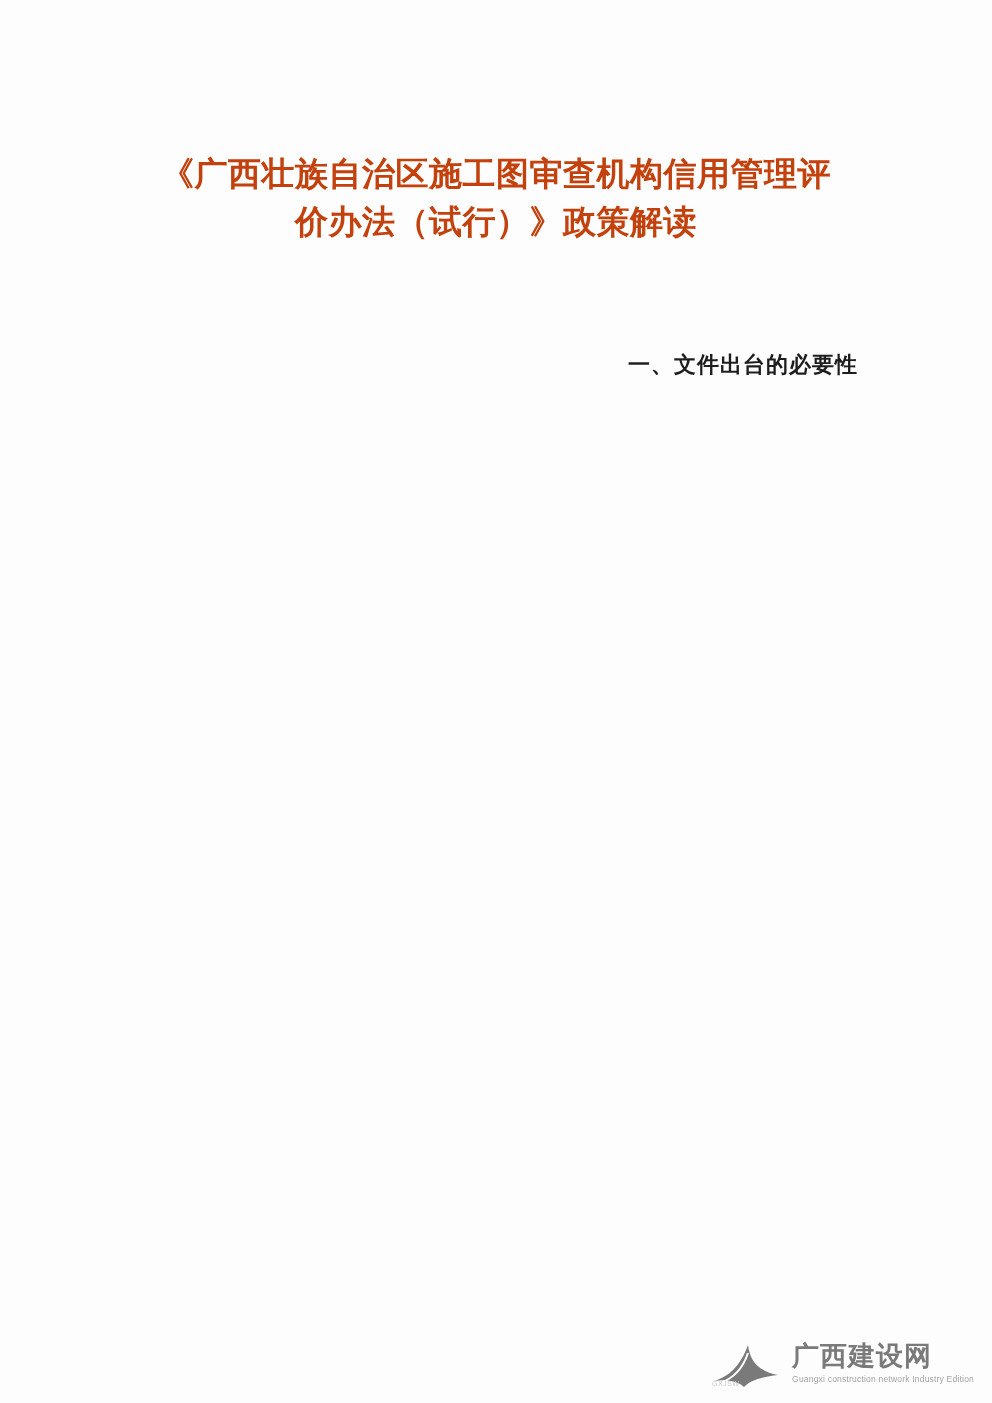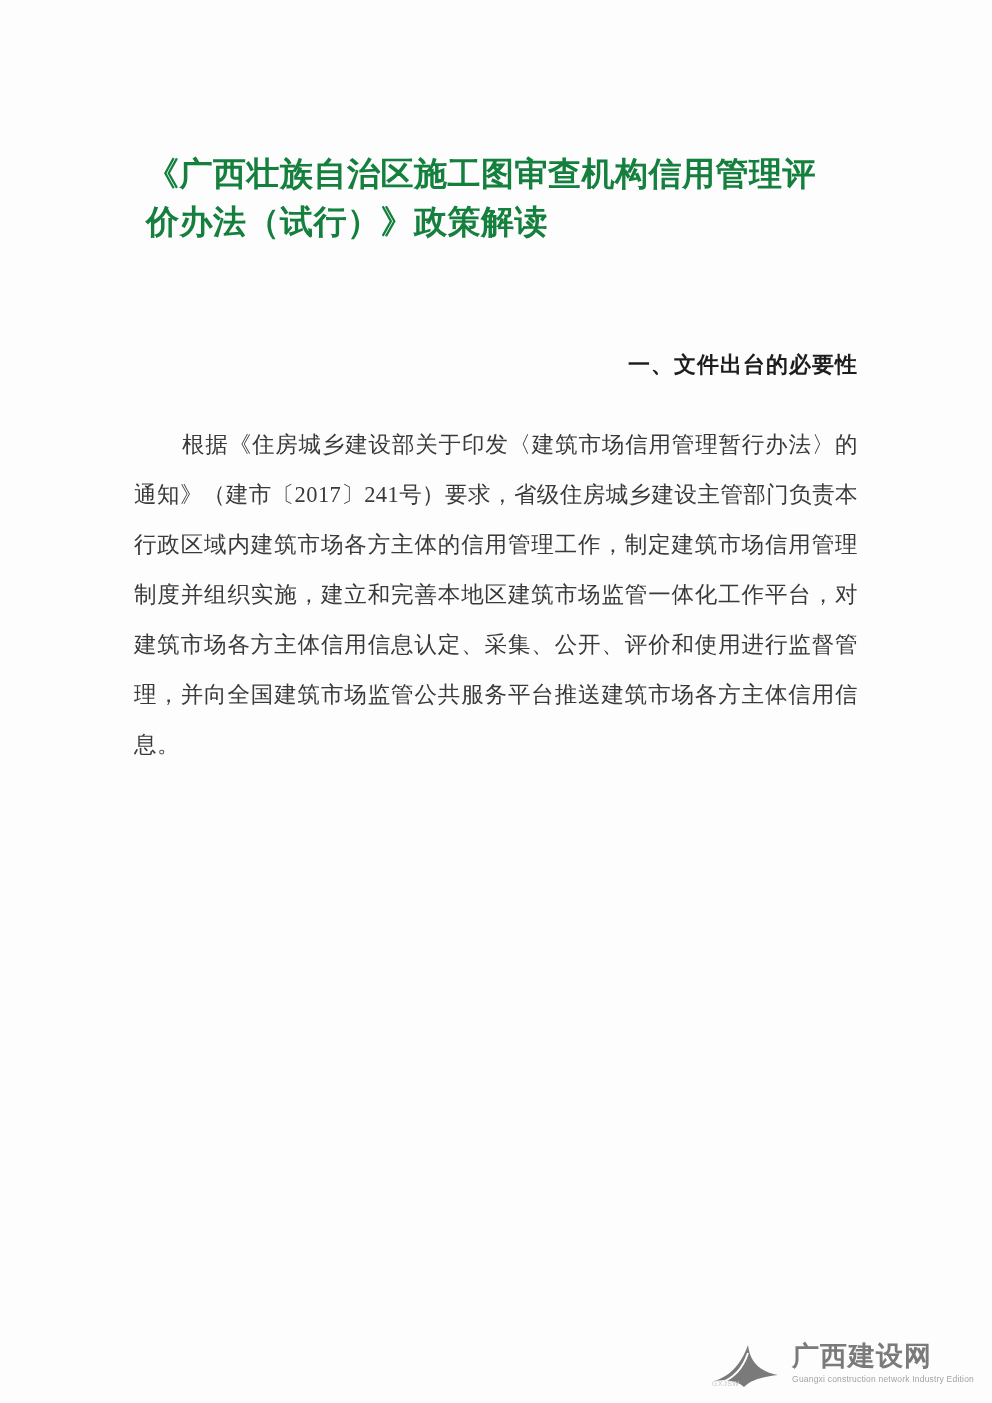--- a/index.html
+++ b/index.html
@@ -24,23 +24,23 @@
     position: absolute;
     left: 134px;
     top: 150px;
     width: 724px;
   }
   .doc-title {
     font-family: "Liberation Serif", serif;
     font-weight: bold;
     font-size: 33px;
     line-height: 48px;
-    text-align: left;
+    text-align: center;
     letter-spacing: 0.5px;
-    color: #15803d;
+    color: #c2410c;
     margin: 0 0 4px 0;
     padding: 0 12px;
   }
   .spacer-1 { height: 98px; }
   .section-heading {
     font-family: "Liberation Sans", sans-serif;
     font-weight: bold;
     font-size: 22px;
     line-height: 34px;
     color: #1d1d1d;
@@ -114,21 +114,20 @@
 <div class="page">
 
   <div class="doc-body">
 
     <h1 class="doc-title">《广西壮族自治区施工图审查机构信用管理评价办法（试行）》政策解读</h1>
 
     <div class="spacer-1"></div>
 
     <h2 class="section-heading">一、文件出台的必要性</h2>
 
-    <p class="para">根据《住房城乡建设部关于印发〈建筑市场信用管理暂行办法〉的通知》（建市〔2017〕241号）要求，省级住房城乡建设主管部门负责本行政区域内建筑市场各方主体的信用管理工作，制定建筑市场信用管理制度并组织实施，建立和完善本地区建筑市场监管一体化工作平台，对建筑市场各方主体信用信息认定、采集、公开、评价和使用进行监督管理，并向全国建筑市场监管公共服务平台推送建筑市场各方主体信用信息。</p>
 
 
   </div>
 
   <div class="watermark">
     <div class="wm-star">
       <svg width="72" height="52" viewBox="0 0 72 52" aria-hidden="true">
         <path d="M4 44 C 18 40, 30 30, 38 8 C 40 24, 48 34, 68 38 C 50 40, 40 44, 34 50 C 28 44, 16 42, 4 44 Z" fill="#6f6f6f"></path>
         <path d="M10 46 C 22 42, 32 34, 38 16" fill="none" stroke="#ffffff" stroke-width="2"></path>
       </svg>

